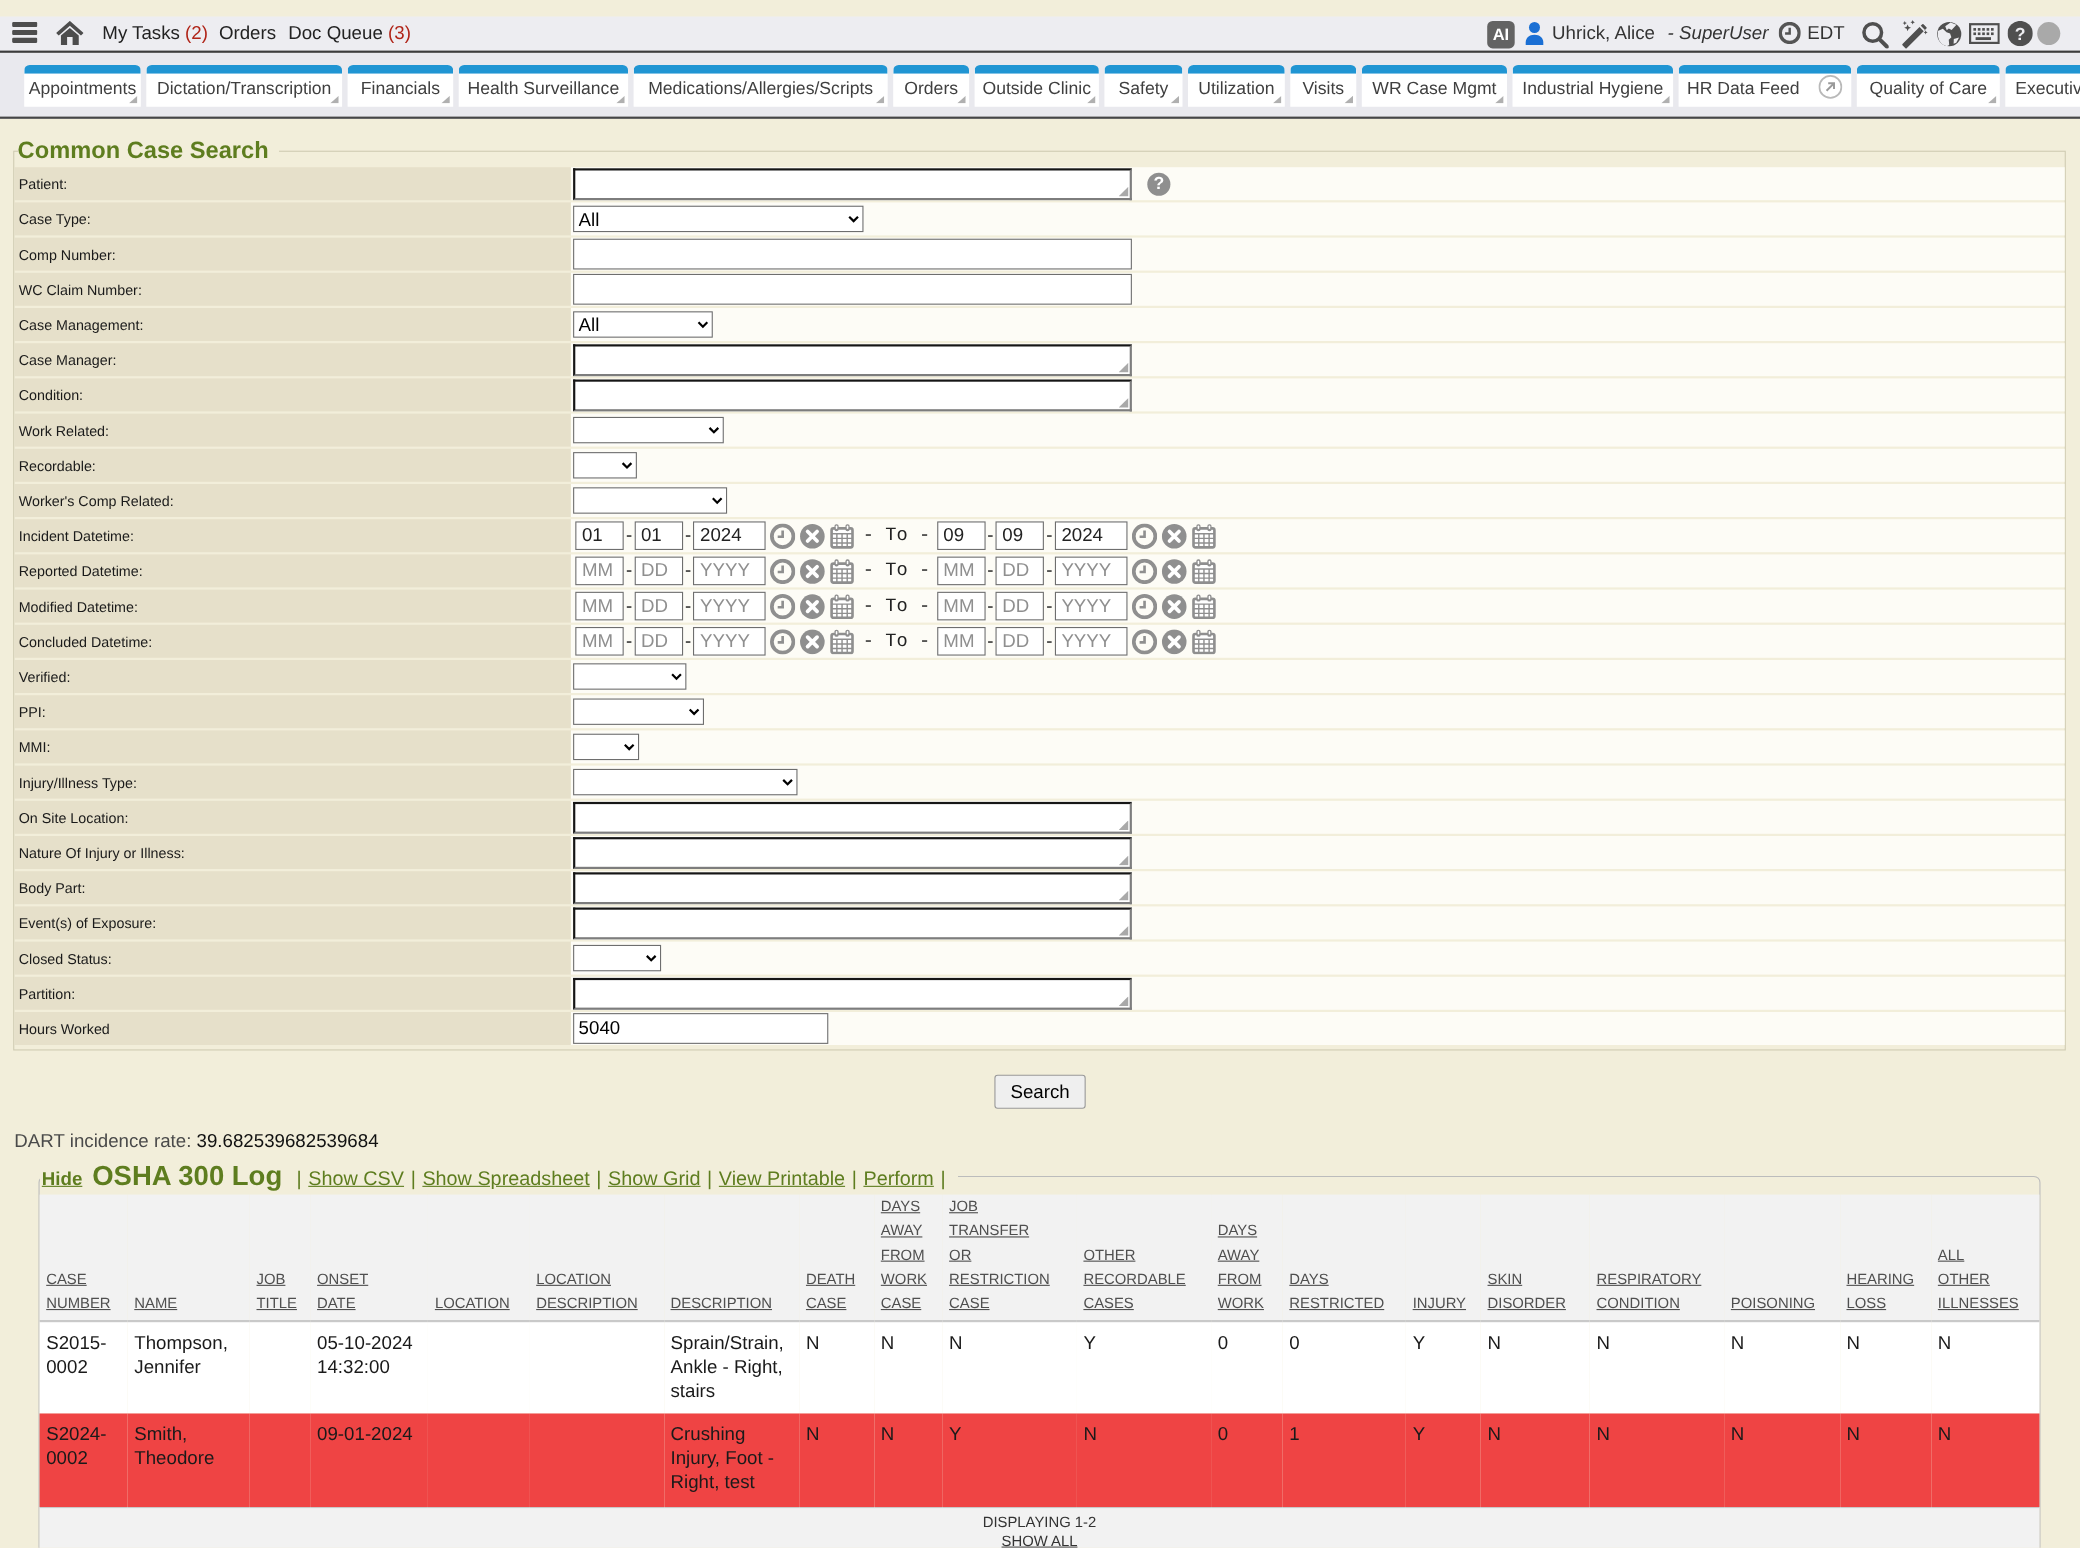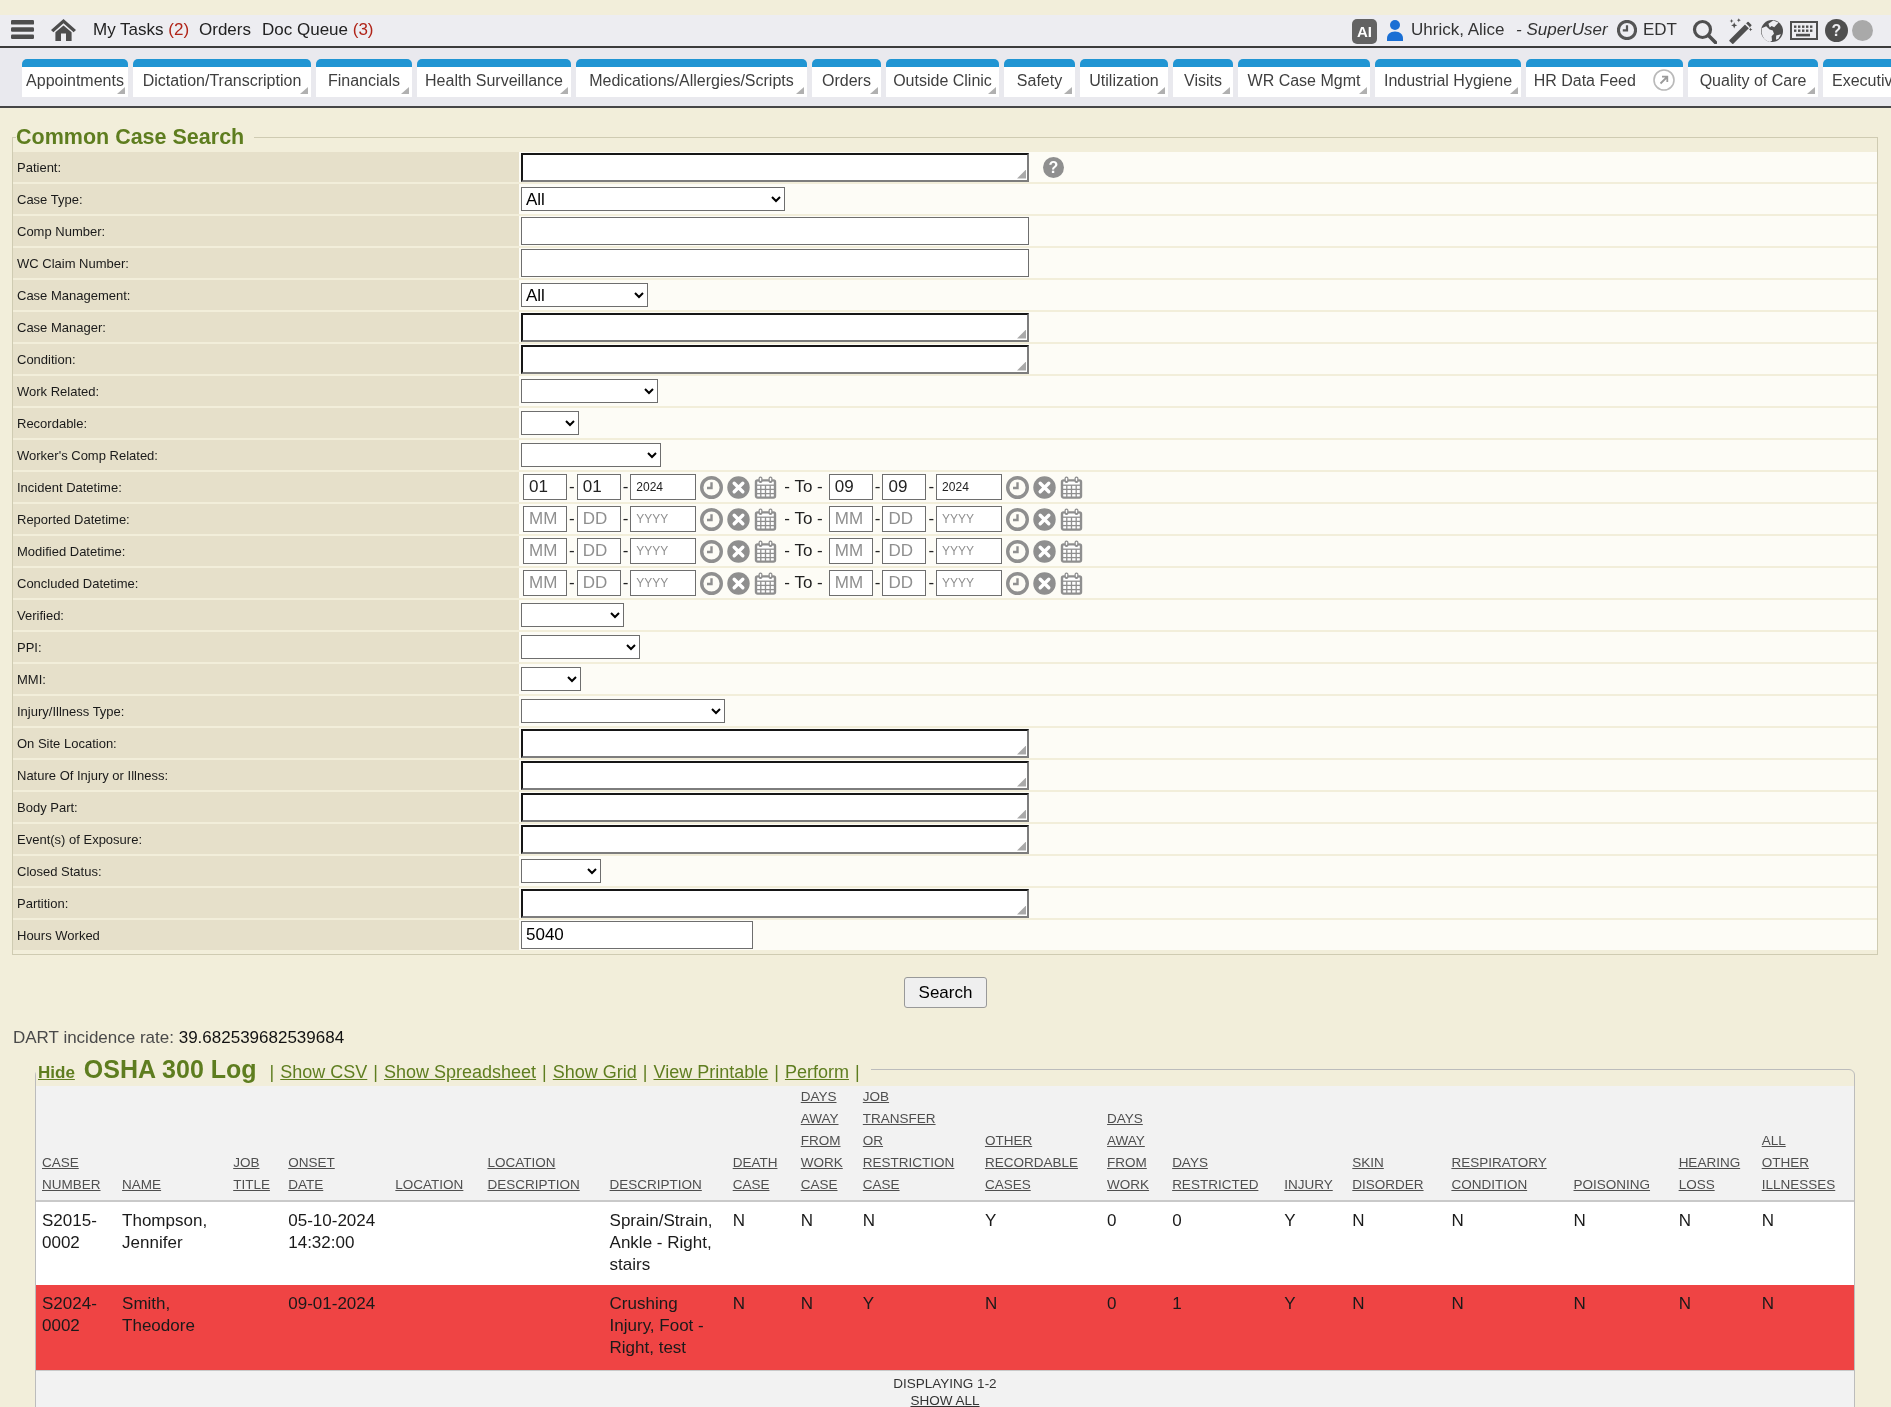--- a/index.html
+++ b/index.html
@@ -17,25 +17,25 @@
 fieldset.cs legend{font-size:21.5px;font-weight:bold;color:#5e7d1f;margin-left:3px;padding:0 10px 0 0;}
 table.form{border-collapse:separate;border-spacing:0 2px;width:100%;}
 td.l{background:#e6e0ca;width:502px;padding:0 0 0 4px;font-size:13px;color:#1a1a1a;height:30px;}
 td.f{background:#fdfcf6;padding:0 0 0 2px;height:30px;}
 textarea.ta{display:block;box-sizing:border-box;width:508px;height:29px;border:2px solid;border-color:#161616 #7d7d7d #7d7d7d #161616;background:#fff;resize:none;font-family:"Liberation Sans",sans-serif;font-size:17px;margin:0;overflow:hidden;}
 .taw{position:relative;display:block;width:508px;}
 .grip{position:absolute;right:3px;bottom:3px;width:9px;height:9px;background:#a9a9a9;clip-path:polygon(100% 0,100% 100%,0 100%);}
 input.ti{display:block;width:508px;height:28px;border:1px solid #6e6e6e;font-size:17px;padding:0 4px;box-sizing:border-box;font-family:"Liberation Sans",sans-serif;background:#fff;}
 select.s{display:block;height:24px;font-size:17px;border:1px solid #6e6e6e;background:#fff;font-family:"Liberation Sans",sans-serif;}
 input.dd{width:44px;height:26px;border:1px solid #6e6e6e;font-size:17px;padding:0 0 0 5px;box-sizing:border-box;font-family:"Liberation Sans",sans-serif;color:#222;}
-input.dy{width:66px;height:26px;border:1px solid #6e6e6e;font-size:12px;padding:0 0 0 5px;box-sizing:border-box;font-family:"Liberation Sans",sans-serif;color:#222;}
+input.dy{width:66px;height:26px;border:1px solid #6e6e6e;font-size:17px;padding:0 0 0 5px;box-sizing:border-box;font-family:"Liberation Sans",sans-serif;color:#222;}
 input.dd::placeholder,input.dy::placeholder{color:#8f8f8f;opacity:1;}
 .drow{display:flex;align-items:center;height:30px;padding-left:2px;}
 .drow .sep{font-size:17px;color:#222;margin:0 2px;}
-.drow .to{font-size:17px;color:#222;margin:0 6px 0 7px;}
+.drow .to{font-size:17px;color:#222;margin:0 6px 0 7px;font-family:Liberation Mono, monospace;}
 .dico{display:inline-block;width:23px;height:23px;margin-left:4px;vertical-align:middle;}
 
 .btnrow{text-align:center;margin-top:22px;}
 button.search{font-family:"Liberation Sans",sans-serif;font-size:17px;color:#000;background:#efefef;border:1px solid #999;border-radius:3px;padding:4px 14px;height:31px;}
 
 .dart{margin:20px 0 0 13px;font-size:17px;color:#4a4a4a;}
 
 fieldset.osha{margin:7px 36px 0 35px;border:1px solid #bcbcbc;border-radius:6px;padding:0;}
 fieldset.osha legend{margin-left:0;padding:0 5px 0 2px;white-space:nowrap;}
 .hide{font-size:17px;font-weight:bold;color:#5e7d1f;text-decoration:underline;}

